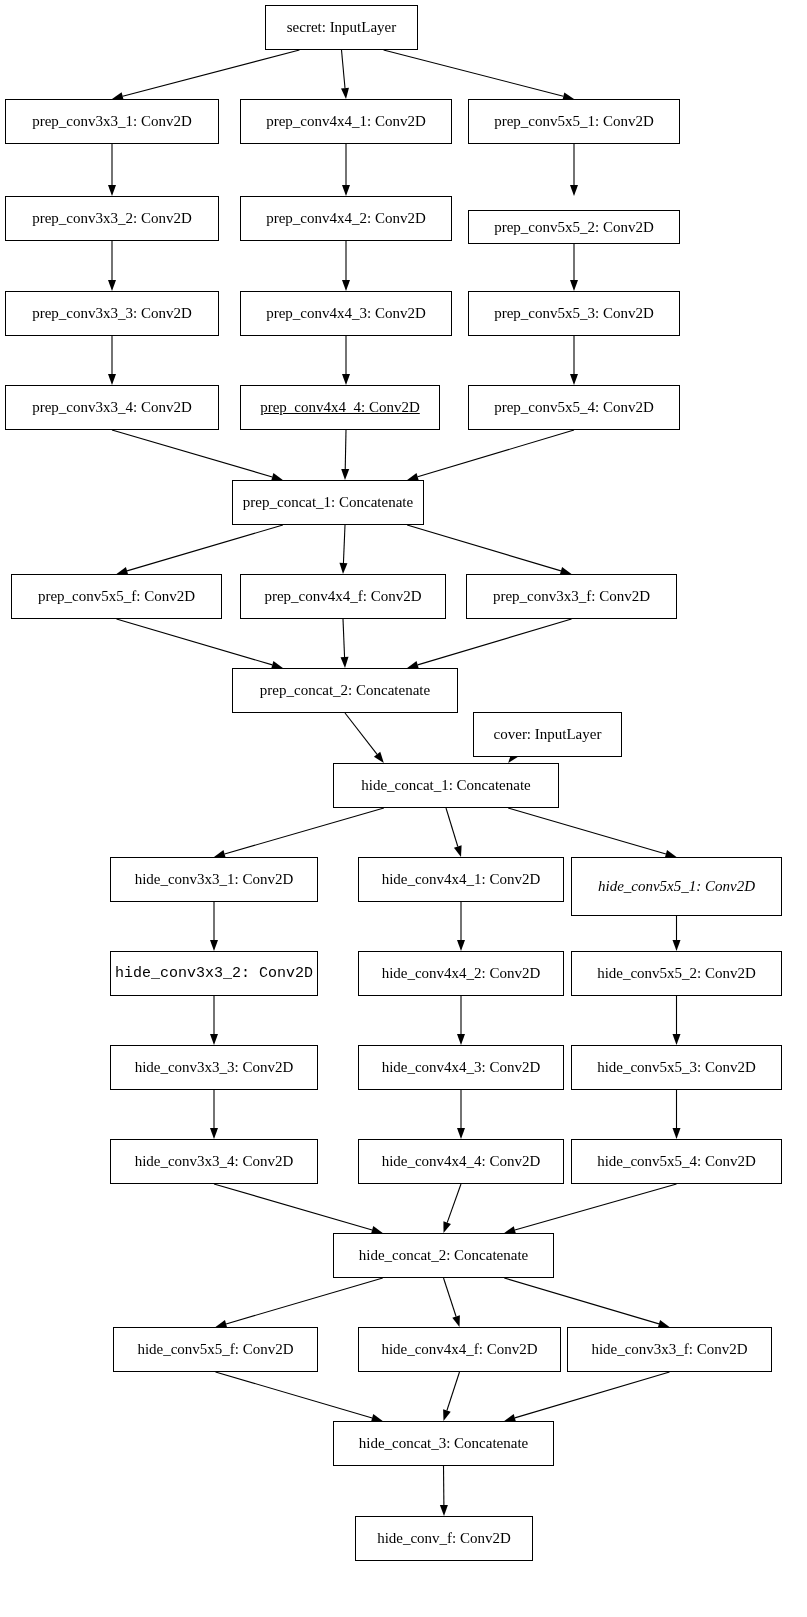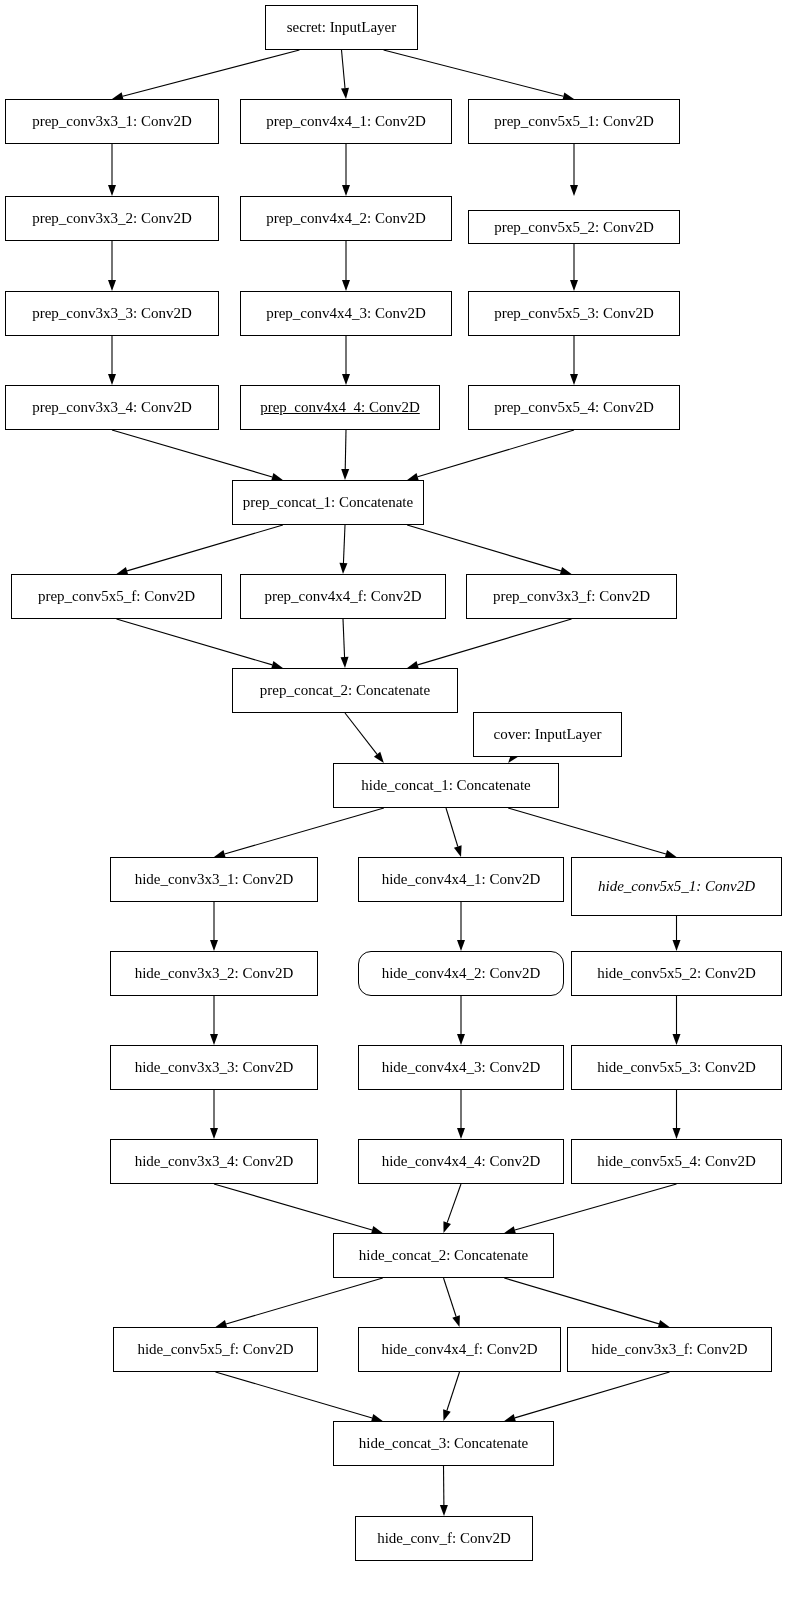--- a/index.html
+++ b/index.html
@@ -160,22 +160,22 @@
       <div class="node-box" style="left: 232px; top: 480px; width: 192px; height: 45px;">prep_concat_1: Concatenate</div>
       <div class="node-box" style="left: 11px; top: 574px; width: 211px; height: 45px;">prep_conv5x5_f: Conv2D</div>
       <div class="node-box" style="left: 240px; top: 574px; width: 206px; height: 45px;">prep_conv4x4_f: Conv2D</div>
       <div class="node-box" style="left: 466px; top: 574px; width: 211px; height: 45px;">prep_conv3x3_f: Conv2D</div>
       <div class="node-box" style="left: 232px; top: 668px; width: 226px; height: 45px;">prep_concat_2: Concatenate</div>
       <div class="node-box" style="left: 473px; top: 668px; width: 149px; height: 45px; margin-top: 44px;">cover: InputLayer</div>
       <div class="node-box" style="left: 333px; top: 763px; width: 226px; height: 45px;">hide_concat_1: Concatenate</div>
       <div class="node-box" style="left: 110px; top: 857px; width: 208px; height: 45px;">hide_conv3x3_1: Conv2D</div>
       <div class="node-box" style="left: 358px; top: 857px; width: 206px; height: 45px;">hide_conv4x4_1: Conv2D</div>
       <div class="node-box" style="left: 571px; top: 857px; width: 211px; height: 59px; font-style: italic;">hide_conv5x5_1: Conv2D</div>
-      <div class="node-box" style="left: 110px; top: 951px; width: 208px; height: 45px;">hide_conv3x3_2: Conv2D</div>
-      <div class="node-box" style="left: 358px; top: 951px; width: 206px; height: 45px; border-radius: 13px;">hide_conv4x4_2: Conv2D</div>
+      <div class="node-box" style="left: 110px; top: 951px; width: 208px; height: 45px; font-family: Liberation Mono, monospace;">hide_conv3x3_2: Conv2D</div>
+      <div class="node-box" style="left: 358px; top: 951px; width: 206px; height: 45px;">hide_conv4x4_2: Conv2D</div>
       <div class="node-box" style="left: 571px; top: 951px; width: 211px; height: 45px;">hide_conv5x5_2: Conv2D</div>
       <div class="node-box" style="left: 110px; top: 1045px; width: 208px; height: 45px;">hide_conv3x3_3: Conv2D</div>
       <div class="node-box" style="left: 358px; top: 1045px; width: 206px; height: 45px;">hide_conv4x4_3: Conv2D</div>
       <div class="node-box" style="left: 571px; top: 1045px; width: 211px; height: 45px;">hide_conv5x5_3: Conv2D</div>
       <div class="node-box" style="left: 110px; top: 1139px; width: 208px; height: 45px;">hide_conv3x3_4: Conv2D</div>
       <div class="node-box" style="left: 358px; top: 1139px; width: 206px; height: 45px;">hide_conv4x4_4: Conv2D</div>
       <div class="node-box" style="left: 571px; top: 1139px; width: 211px; height: 45px;">hide_conv5x5_4: Conv2D</div>
       <div class="node-box" style="left: 333px; top: 1233px; width: 221px; height: 45px;">hide_concat_2: Concatenate</div>
       <div class="node-box" style="left: 113px; top: 1327px; width: 205px; height: 45px;">hide_conv5x5_f: Conv2D</div>
       <div class="node-box" style="left: 358px; top: 1327px; width: 203px; height: 45px;">hide_conv4x4_f: Conv2D</div>

